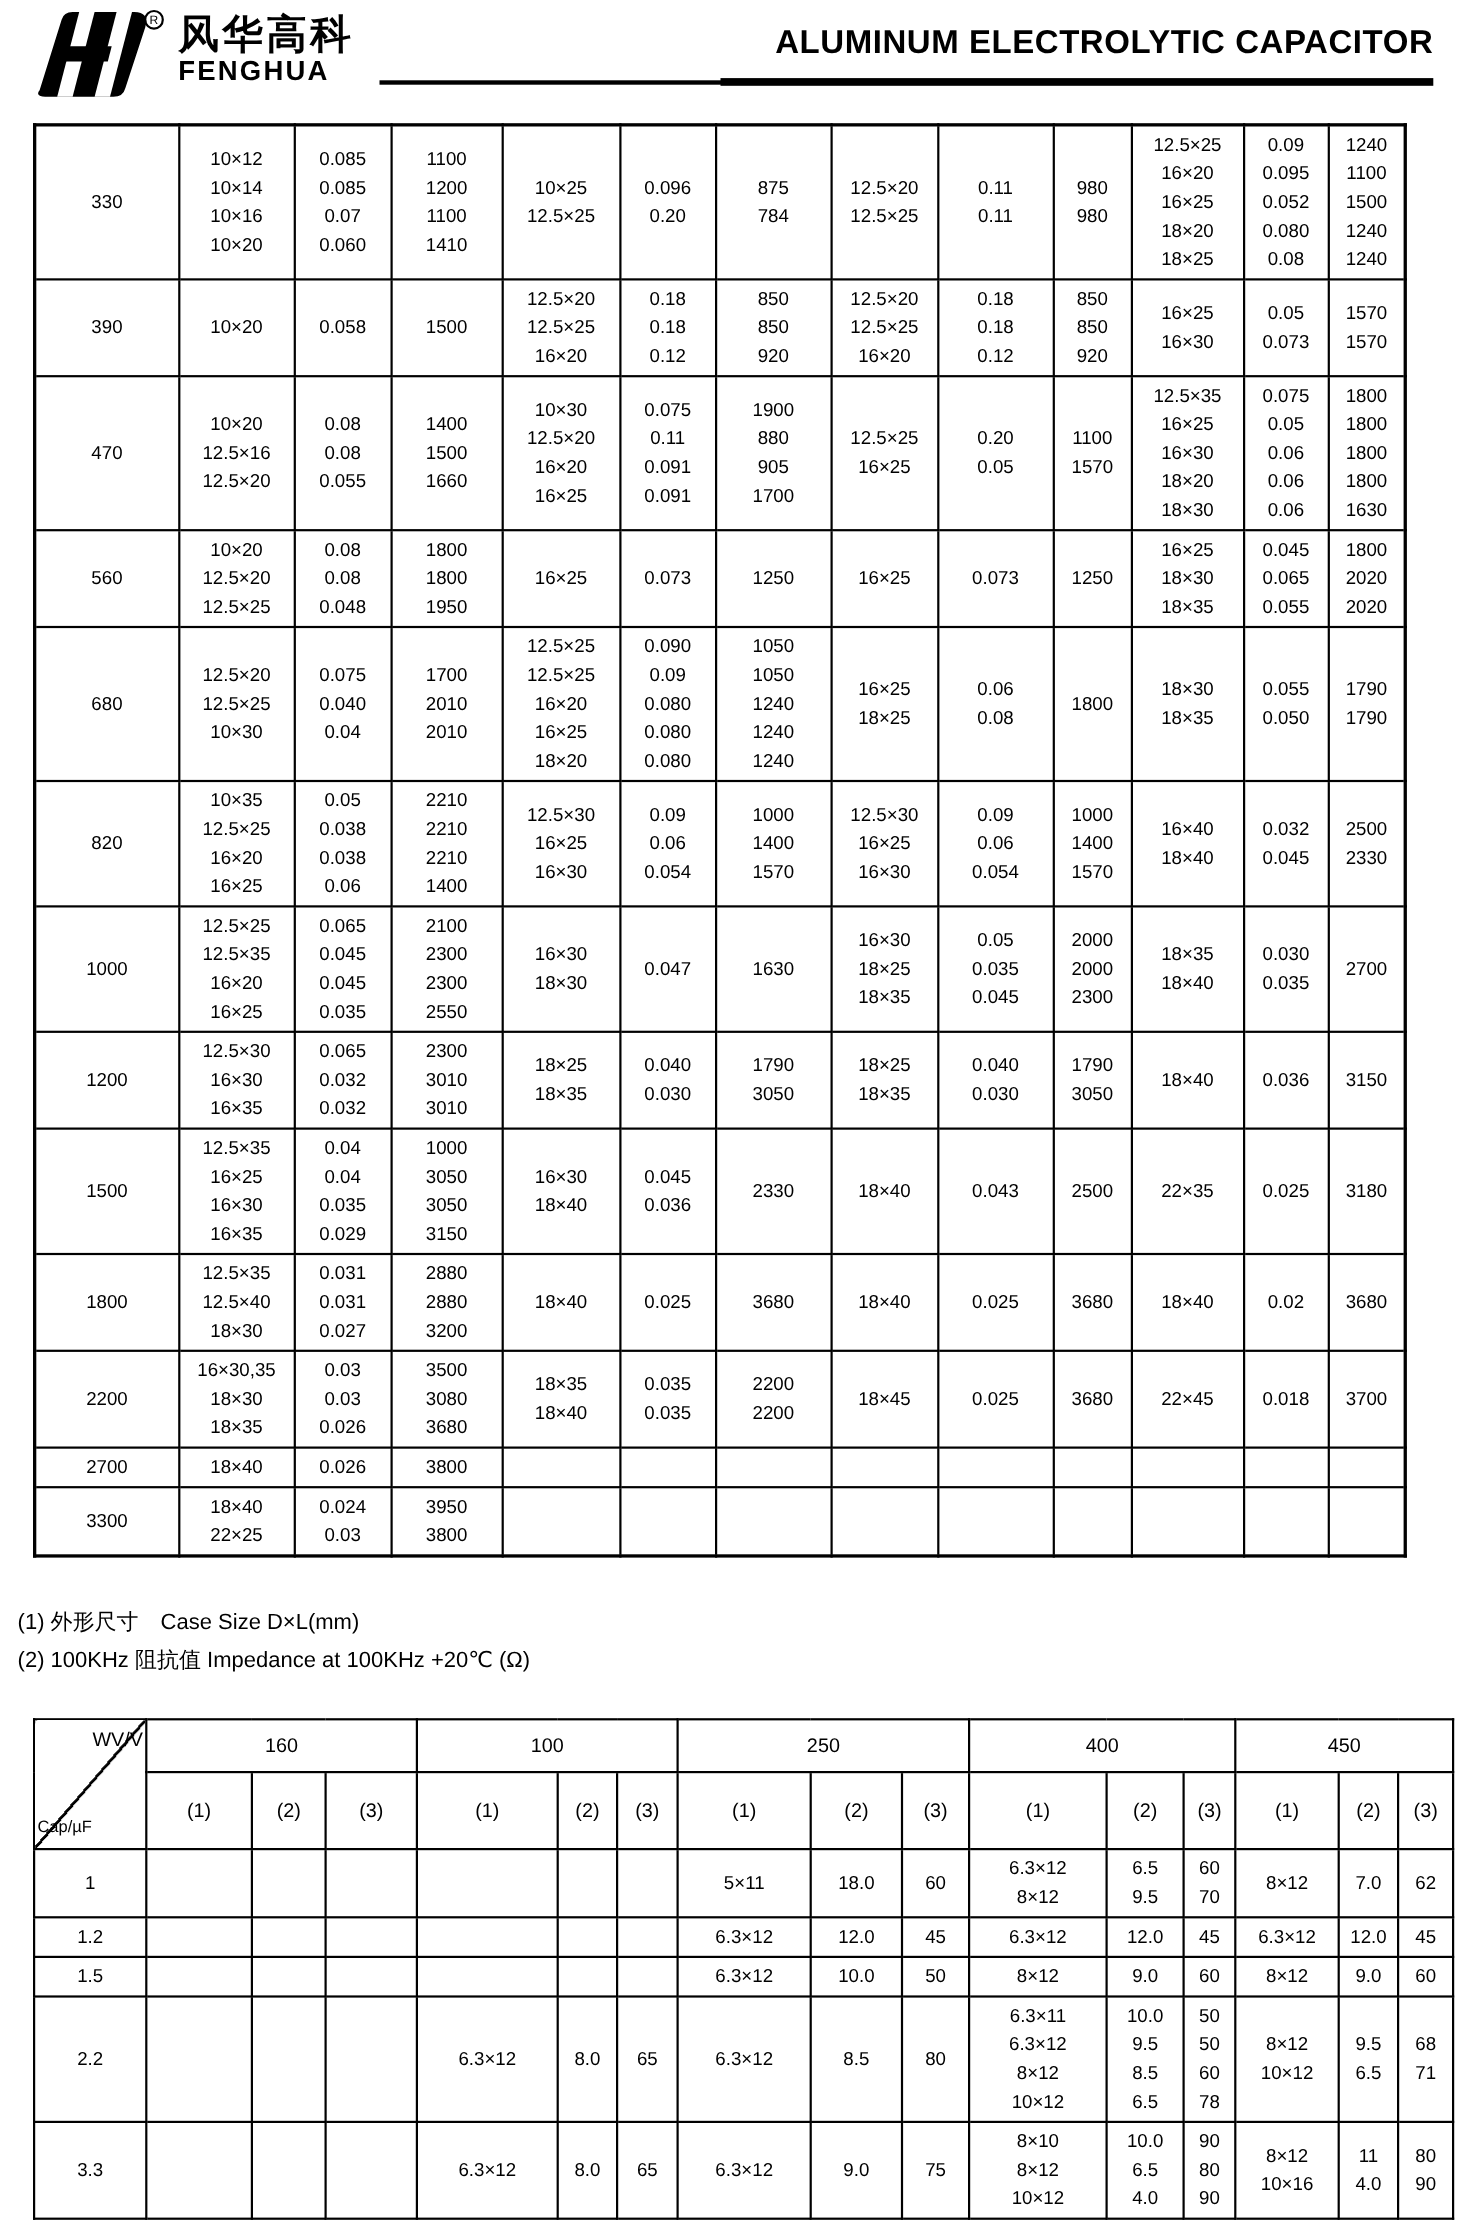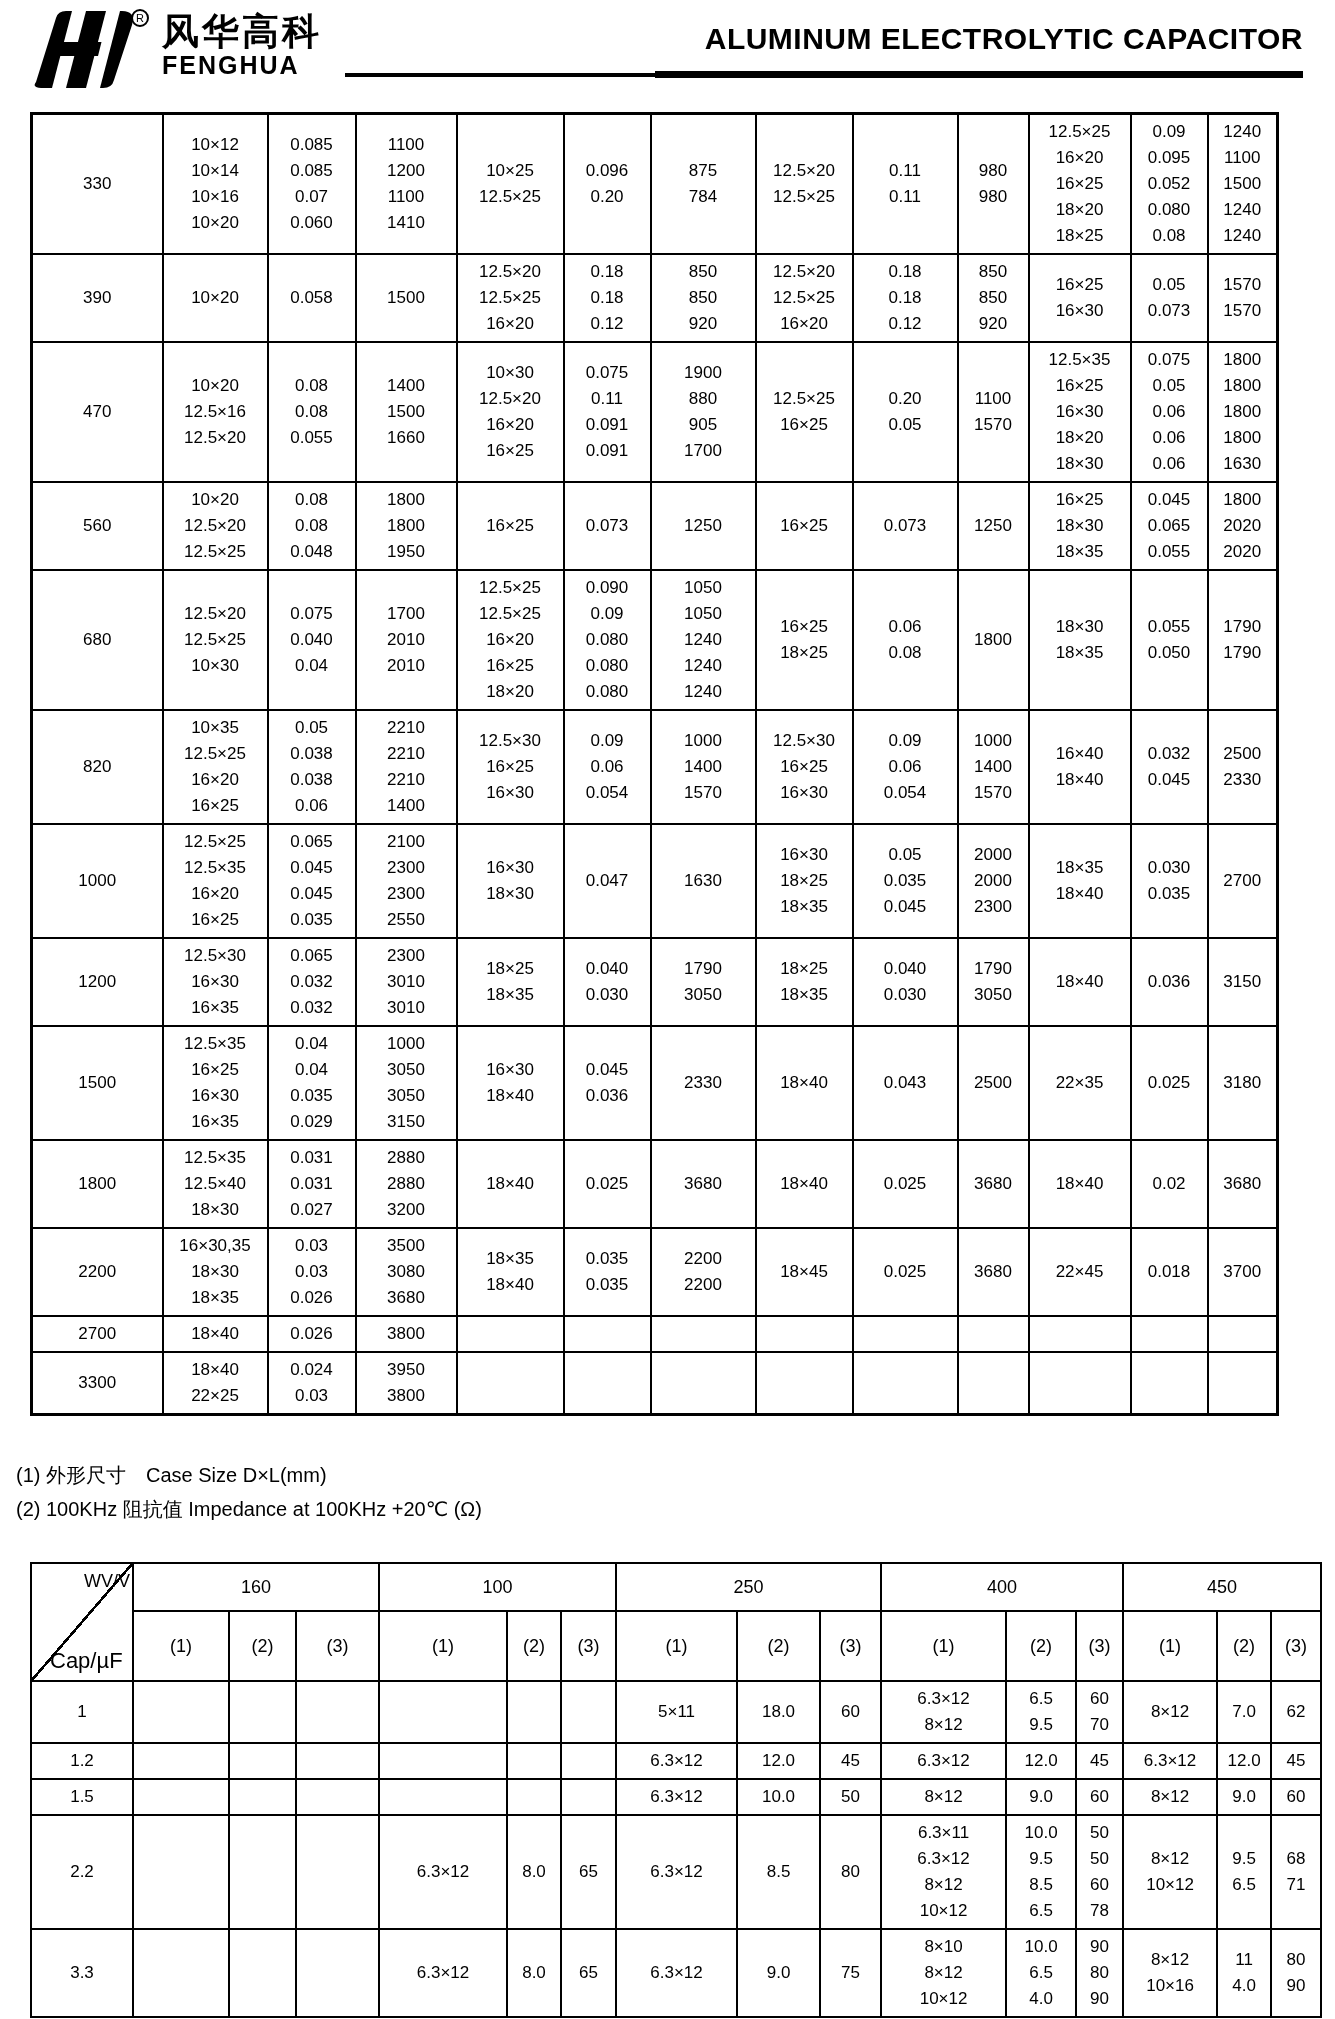--- a/index.html
+++ b/index.html
@@ -27,21 +27,21 @@
 
   .notes{position:absolute;left:16px;top:1458px;width:1300px;}
   .note{font-size:20px;line-height:34px;white-space:nowrap;}
 
   .rt{position:absolute;left:30px;top:1562px;width:1290px;border:2px solid #000;}
   .rt thead tr.vrow th{height:38px;font-weight:normal;font-size:18px;}
   .rt thead tr.srow th{height:60px;font-weight:normal;font-size:18px;}
   .rt th.corner{position:relative;padding:17px;
      background:linear-gradient(to bottom right,#fff calc(50% - 1.3px),#000 calc(50% - 1.3px),#000 calc(50% + 1.3px),#fff calc(50% + 1.3px));}
   .rt th.corner .c-top{position:absolute;top:4px;right:2px;font-size:18px;}
-  .rt th.corner .c-bottom{position:absolute;bottom:6px;left:18px;font-size:22px;margin-top:21px;}
+  .rt th.corner .c-bottom{position:absolute;bottom:6px;left:2px;font-size:15px;margin-top:21px;}
 </style>
 </head>
 <body>
 
 <div class="page">
 
   <div class="hdr">
     <svg class="logo" viewBox="0 0 130 84">
       <path d="M14 74 L34 10 Q36 3 44 3 L100 3 Q114 3 110 17 L92 72 Q90 80 81 80 L22 80 Q9 80 14 74 Z" fill="#000"></path>
       <path d="M50 3 L30 80 L44 80 L64 3 Z" fill="#fff"></path>

